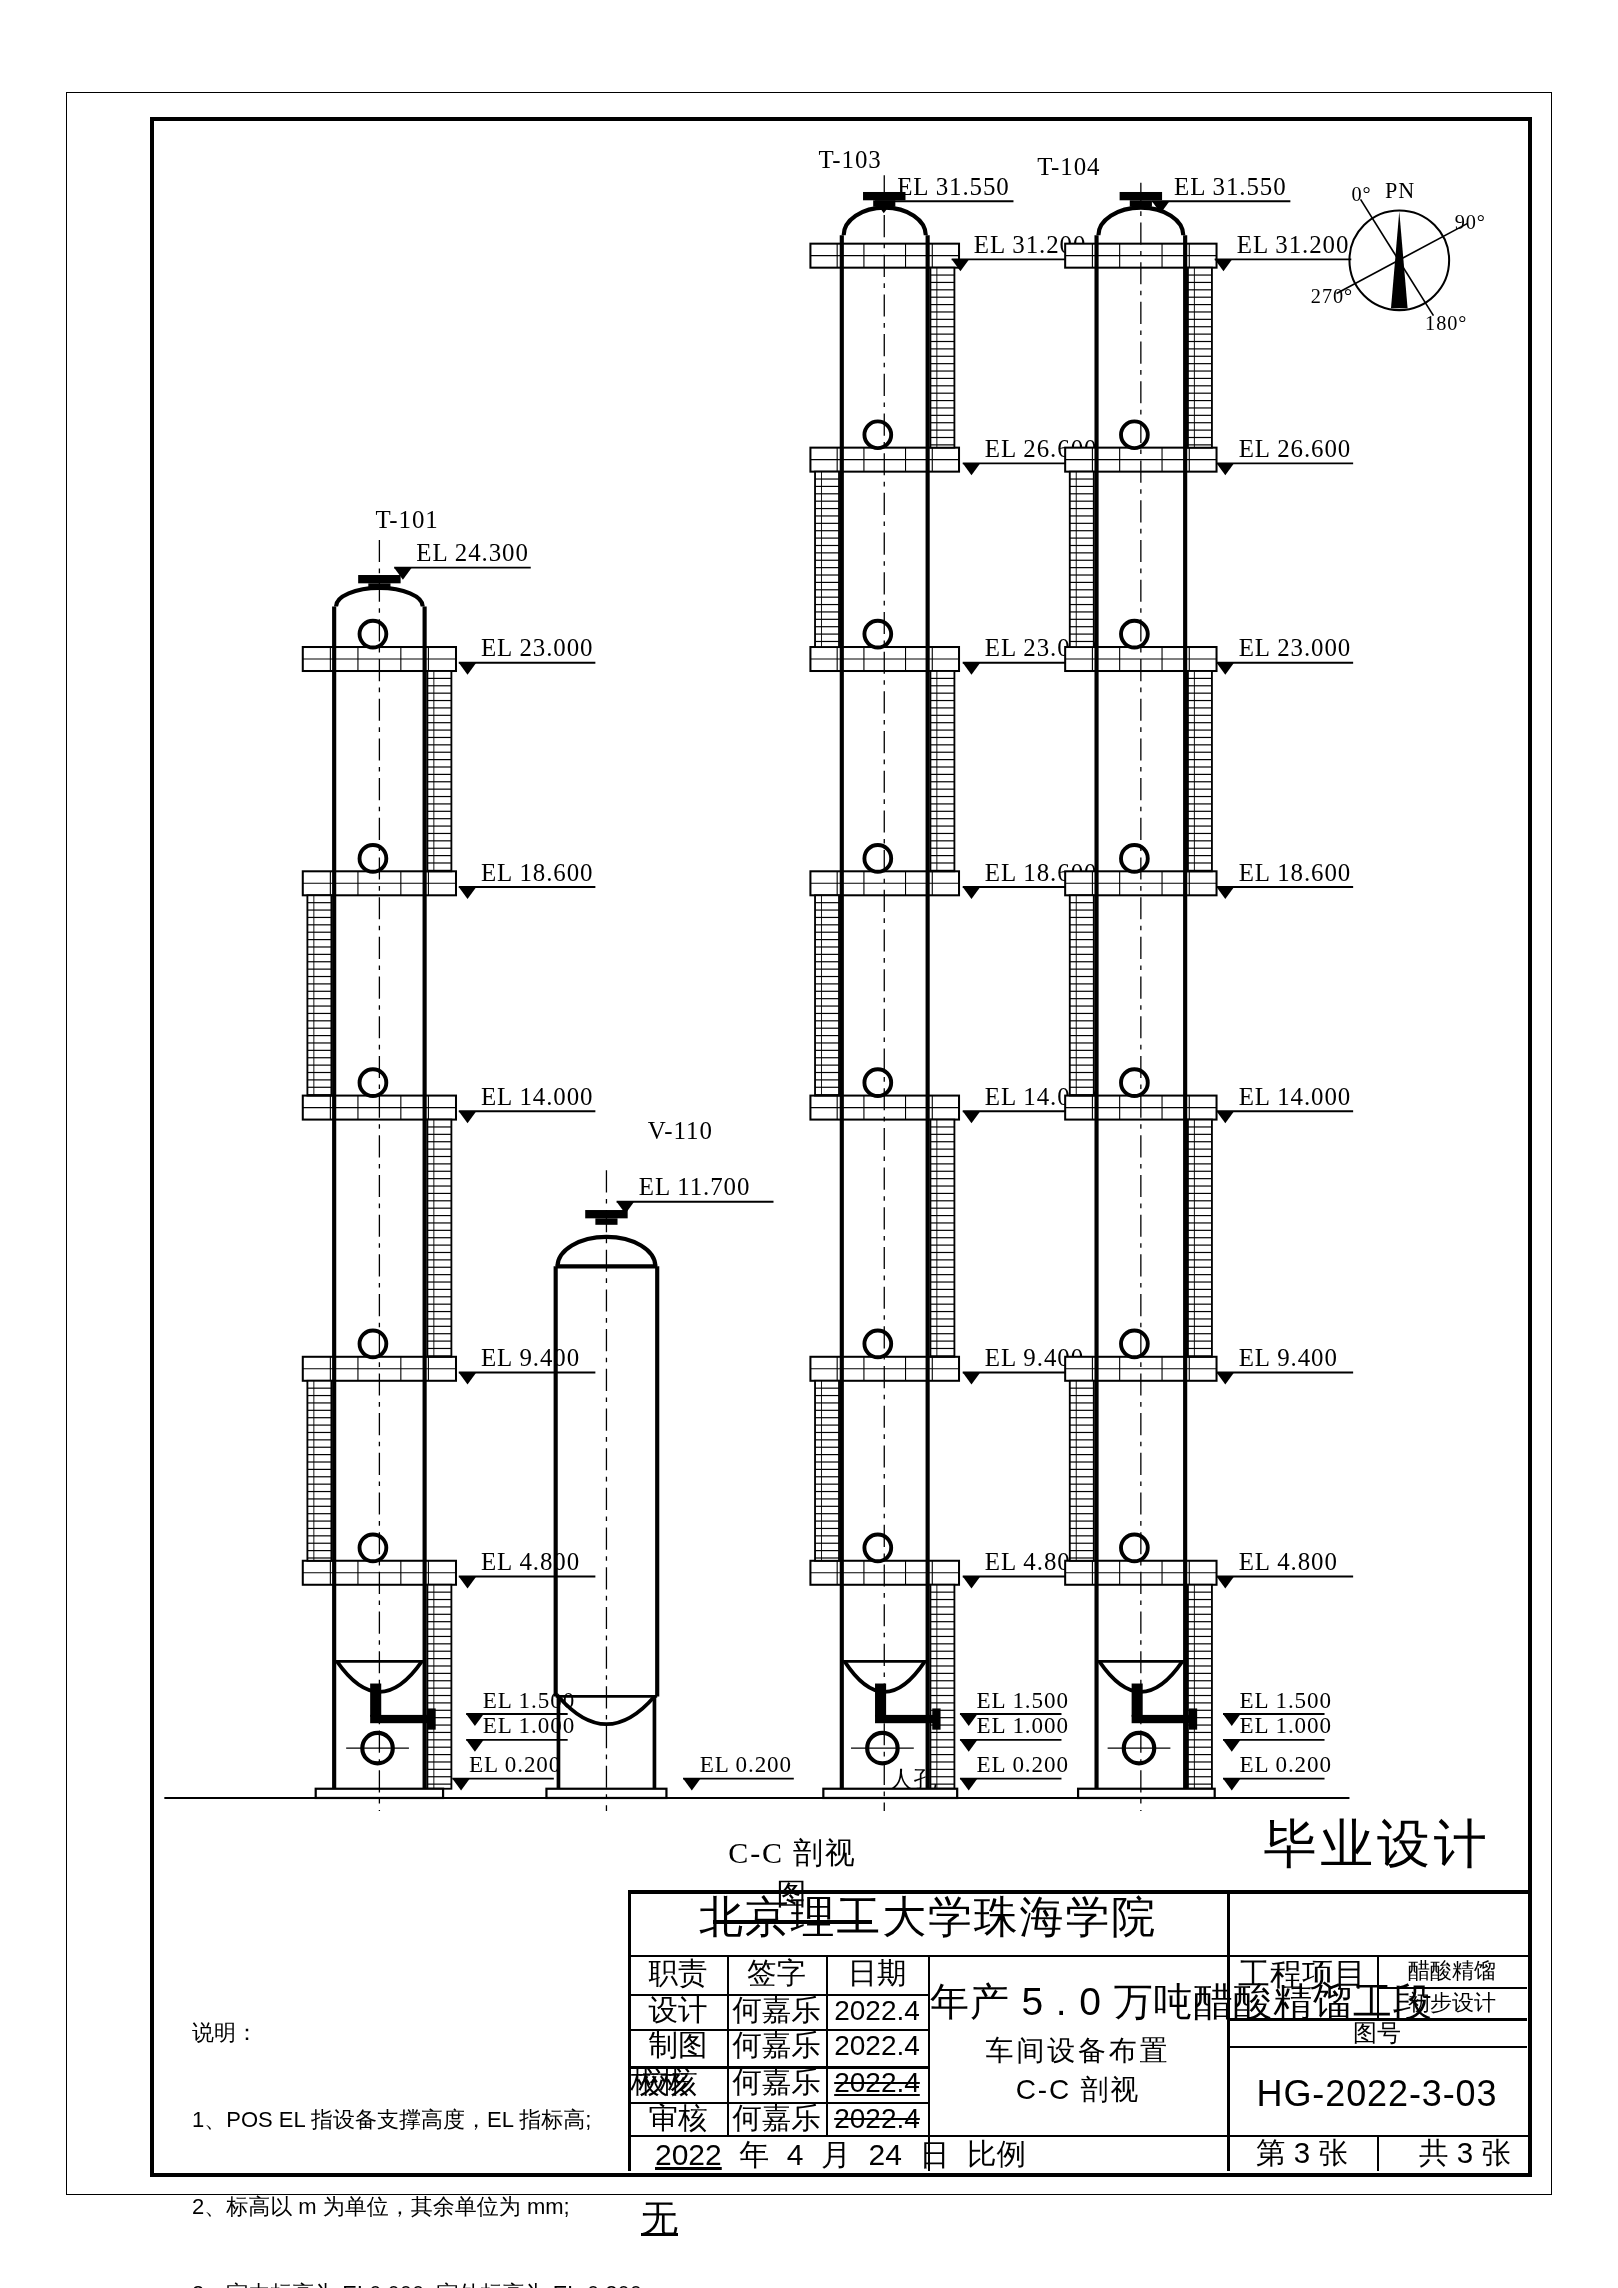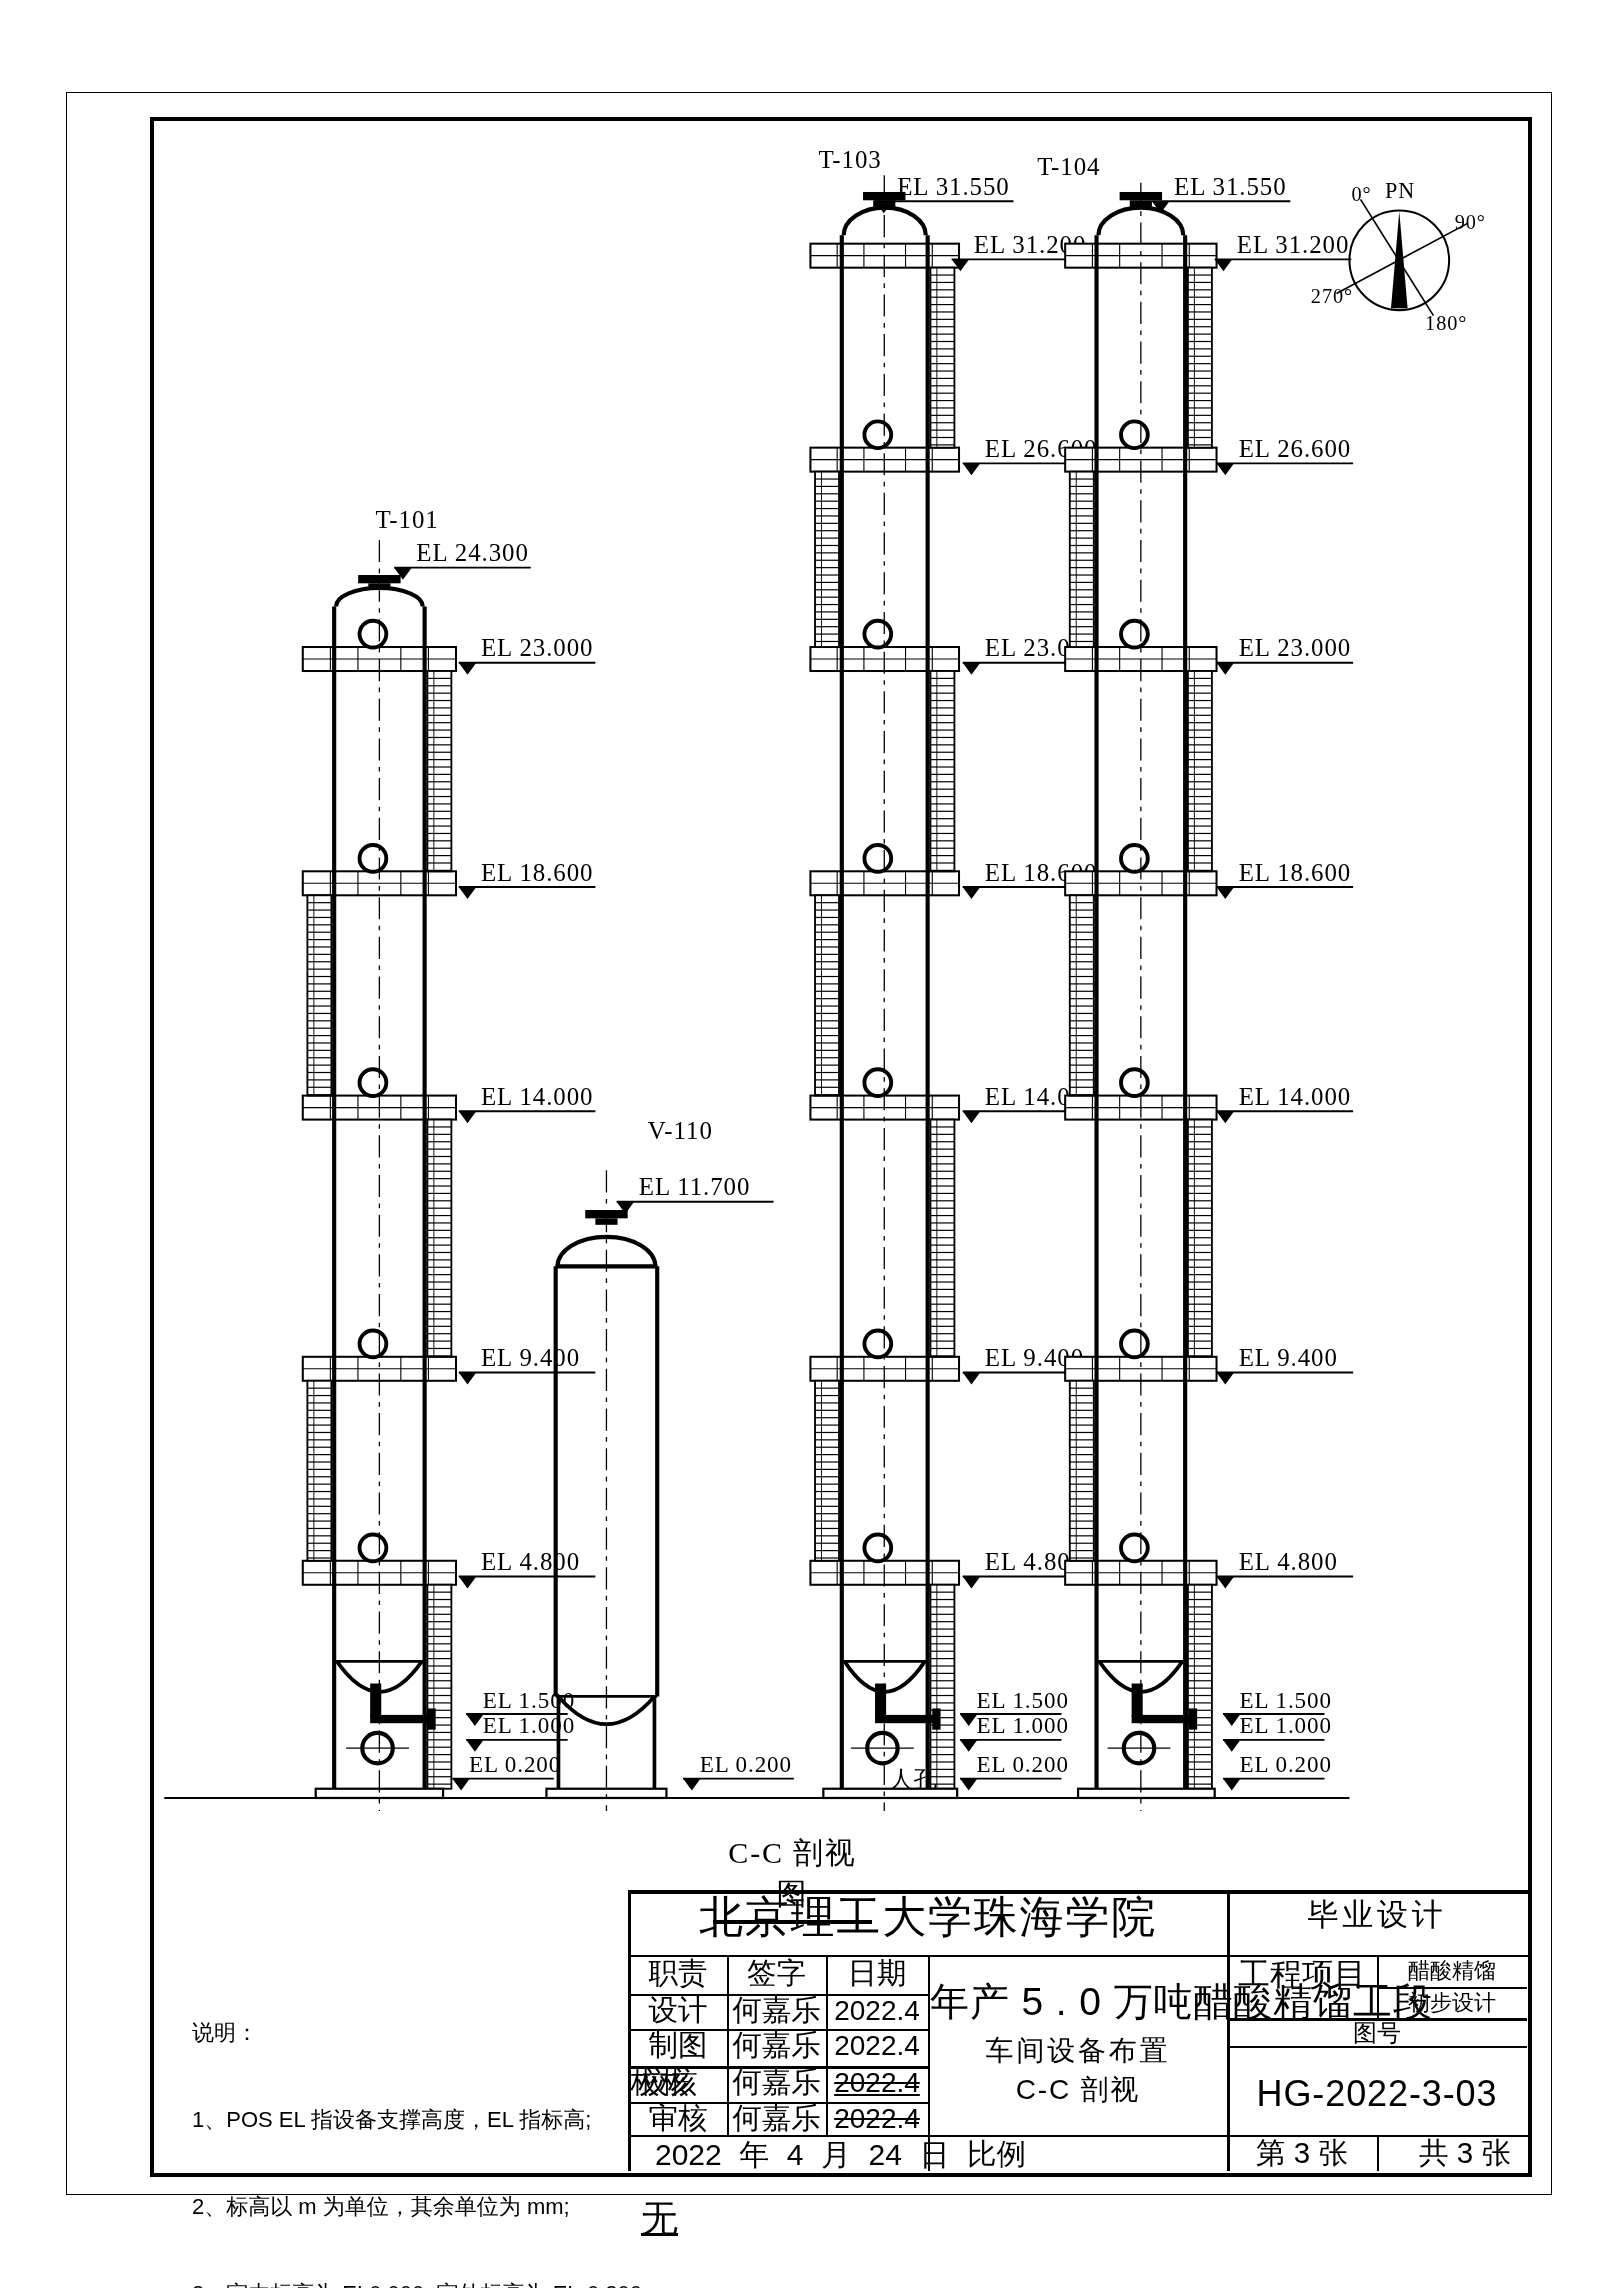--- a/index.html
+++ b/index.html
@@ -1058,21 +1058,21 @@
       <div class="hl" style="left:1227px;top:2018px;width:300px;height:2.8px"></div>
       <div class="hl" style="left:1227px;top:2046px;width:300px;height:1.8px"></div>
       <div class="hl" style="left:628px;top:1890px;width:2.8px;height:281px"></div>
       <div class="hl" style="left:727px;top:1955px;width:1.8px;height:180px"></div>
       <div class="hl" style="left:826px;top:1955px;width:1.8px;height:180px"></div>
       <div class="hl" style="left:928px;top:1955px;width:1.8px;height:216px"></div>
       <div class="hl" style="left:1227px;top:1890px;width:2.8px;height:281px"></div>
       <div class="hl" style="left:1377px;top:1955px;width:1.8px;height:64px"></div>
       <div class="hl" style="left:1377px;top:2135px;width:1.8px;height:36px"></div>
       <div class="tb" style="left:628px;top:1894px;width:600px;font-size:44px;letter-spacing:1.8px">北京理工大学珠海学院</div>
-      <div class="tb" style="left:1227px;top:1899px;width:300px;font-size:31px;letter-spacing:3.7px">毕业设计</div>
+      <div class="tb" style="left:1227px;top:1816px;width:300px;font-size:53px;letter-spacing:3.7px">毕业设计</div>
       <div class="tb" style="left:628px;top:1958px;width:100px;font-size:29.5px">职责</div>
       <div class="tb" style="left:727px;top:1958px;width:99px;font-size:29.5px">签字</div>
       <div class="tb" style="left:826px;top:1958px;width:102px;font-size:29.5px">日期</div>
       <div class="tb" style="left:628px;top:1995px;width:100px;font-size:29.5px">设计</div>
       <div class="tb" style="left:727px;top:1995px;width:99px;font-size:29.5px">何嘉乐</div>
       <div class="tb" style="left:826px;top:1996px;width:102px;font-size:28px">2022.4</div>
       <div class="tb" style="left:628px;top:2030px;width:100px;font-size:29.5px">制图</div>
       <div class="tb" style="left:727px;top:2030px;width:99px;font-size:29.5px">何嘉乐</div>
       <div class="tb" style="left:826px;top:2031px;width:102px;font-size:28px">2022.4</div>
       <div class="tb doubled" style="left:628px;top:2067px;width:80px;font-size:29.5px">校核</div>
@@ -1084,18 +1084,18 @@
       <div class="tb" style="left:1227px;top:1958px;width:150px;font-size:32px">工程项目</div>
       <div class="tb" style="left:1377px;top:1959px;width:150px;font-size:22px">醋酸精馏</div>
       <div class="tb" style="left:1377px;top:1991px;width:150px;font-size:22px">初步设计</div>
       <div class="tb" style="left:1227px;top:2020px;width:300px;font-size:24px">图号</div>
       <div class="tb" style="left:1227px;top:2075px;width:300px;font-size:36px;letter-spacing:0.9px">HG-2022-3-03</div>
       <div class="tb" style="left:1227px;top:2138px;width:150px;font-size:29.5px">第 3 张</div>
       <div class="tb" style="left:1377px;top:2138px;width:176px;font-size:29.5px">共 3 张</div>
       <div class="lt" style="left:930px;top:1982px;font-size:39px;letter-spacing:0.9px">年产 5 . 0 万吨醋酸精馏工段</div>
       <div class="tb" style="left:928px;top:2036px;width:300px;font-size:28px;letter-spacing:2.8px">车间设备布置</div>
       <div class="tb" style="left:928px;top:2075px;width:300px;font-size:28px;letter-spacing:1.8px">C-C 剖视</div>
-      <div class="lt" style="left:655px;top:2139px;font-size:30px;word-spacing:9.2px"><span style="">2022</span> 年 4 月 24 日</div>
+      <div class="lt" style="left:655px;top:2139px;font-size:30px;word-spacing:9.2px"><span style="text-decoration: underline;">2022</span> 年 4 月 24 日</div>
       <div class="lt" style="left:967px;top:2139px;font-size:29.5px">比例</div>
       <div class="lt" style="left:641px;top:2200px;font-size:37px;text-decoration:underline">无</div>
     </div>
 </div>
 
 
 </body></html>

